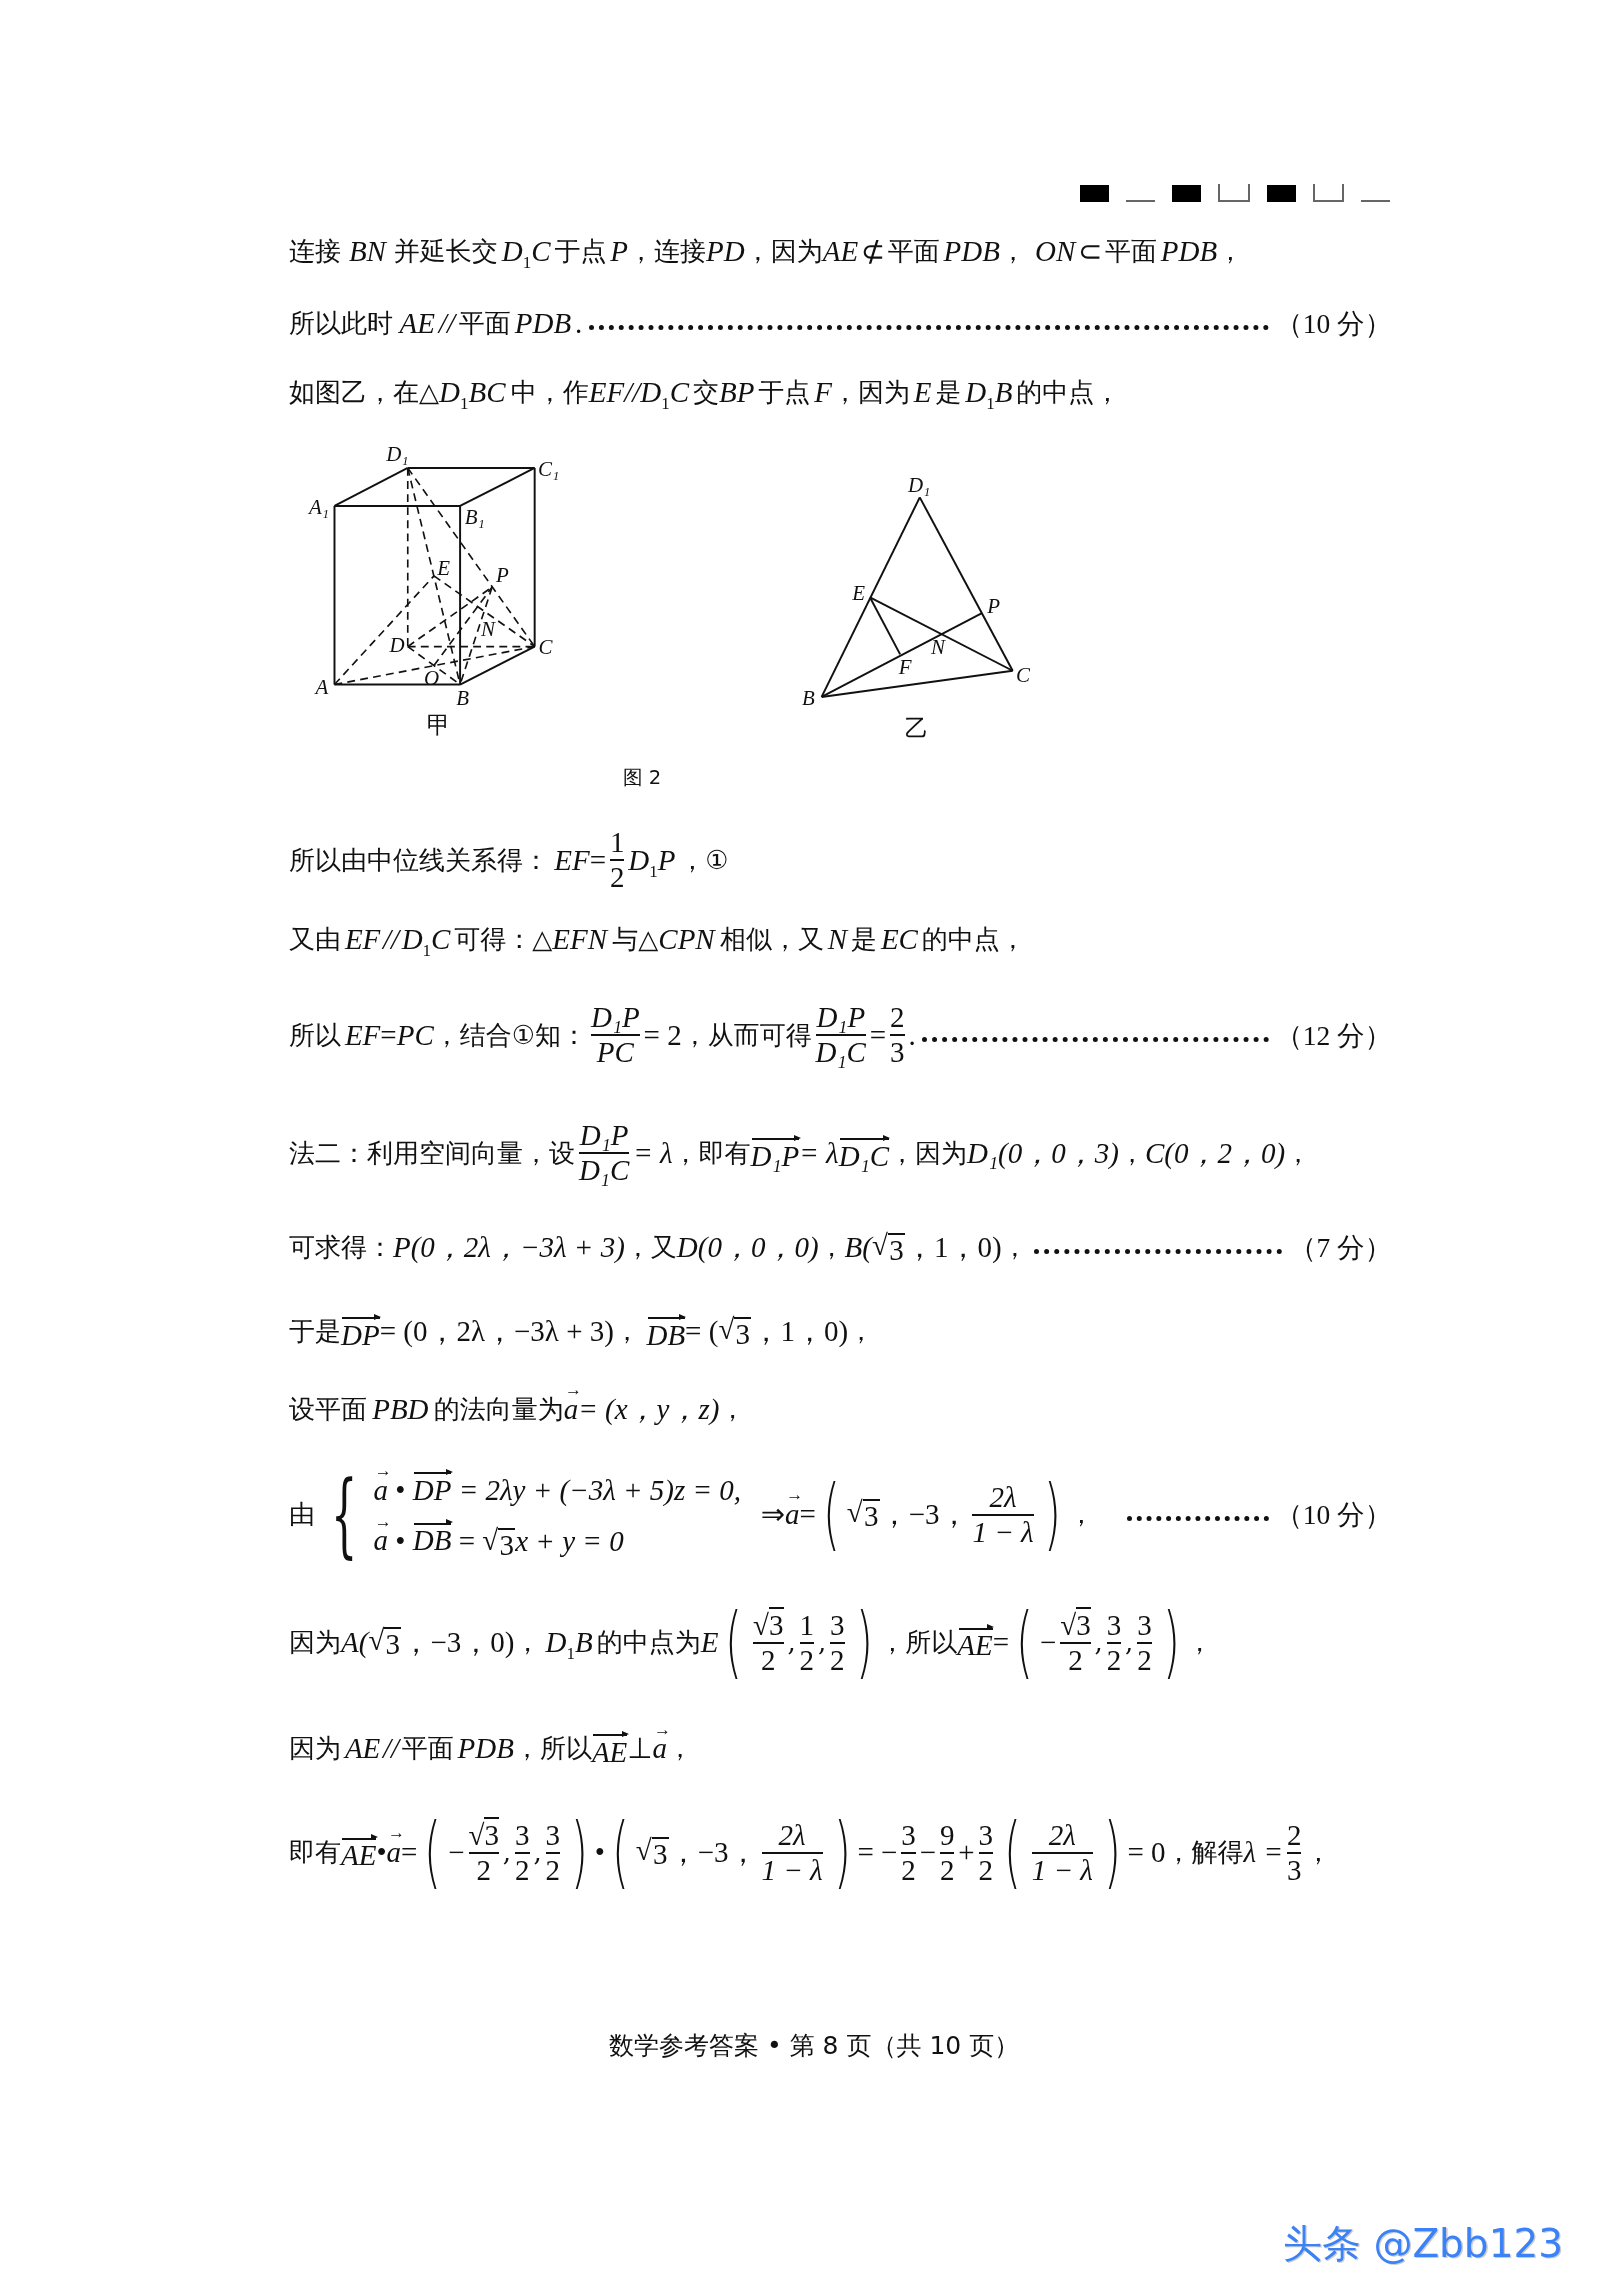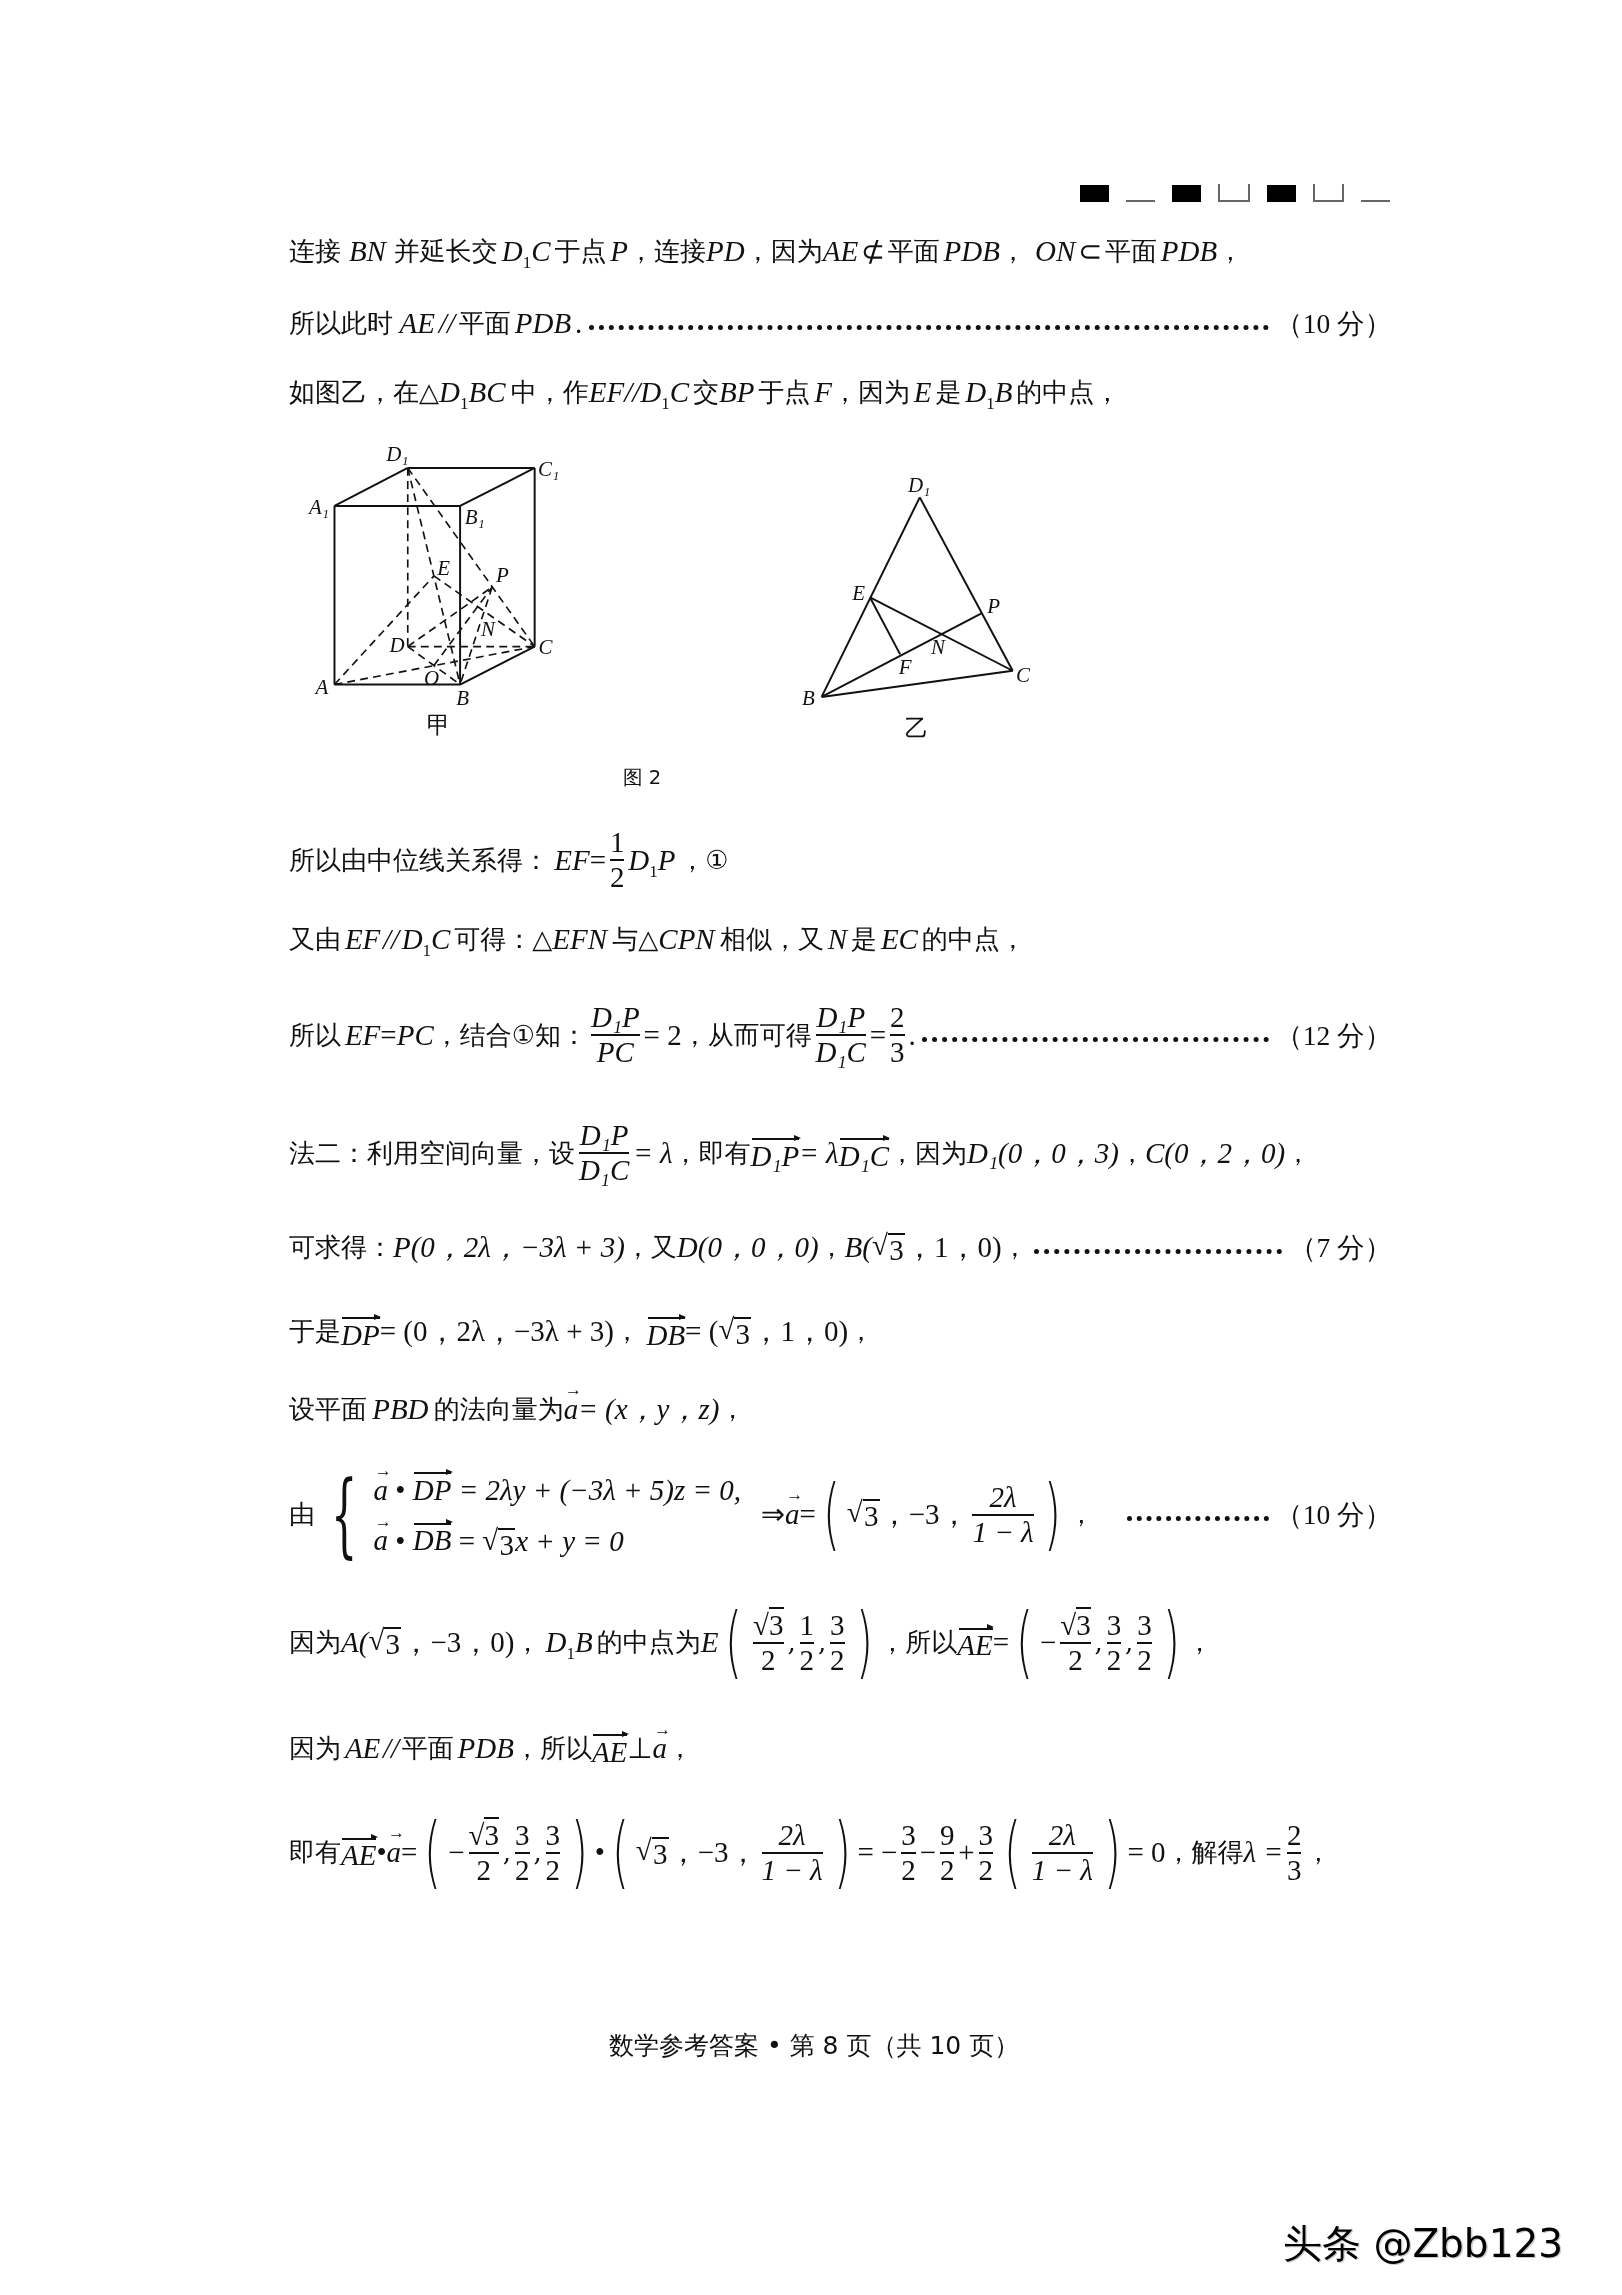--- a/index.html
+++ b/index.html
@@ -26,21 +26,21 @@
   .sqrt .rad { border-top:2px solid #111; padding:0 1.3px; margin-top:2.6px; }
   .cn { font-family:"DejaVu Sans",sans-serif; font-size:26px; }
   .header-marks { position:absolute; left:1080px; top:183px; display:flex; gap:17px; align-items:flex-end; }
   .hm-fill { width:29px; height:17px; background:#000; }
   .hm-open { width:27.5px; height:15.7px; border:2px solid #666; border-top:none; }
   .hm-dot { width:29px; height:17px; border-bottom:2px solid #666; position:relative; }
   .figure { position:absolute; }
   .fig-caption { position:absolute; font-family:"DejaVu Sans",sans-serif; font-size:19.6px; }
   .footer { position:absolute; top:2029px; left:609px; font-size:25px; font-family:"DejaVu Sans",sans-serif; }
   .watermark { position:absolute; left:1283px; top:2217px; font-size:39px; font-family:"DejaVu Sans",sans-serif;
-               color:#000000; text-shadow:1.3px 1.3px 0 #ccc; }
+               color:#3b82f6; text-shadow:1.3px 1.3px 0 #ccc; }
   .brace { font-size:92px; line-height:79px; font-family:"DejaVu Serif",serif; transform:scaleX(0.45); display:inline-block; font-weight:100;}
   .sys { display:inline-flex; flex-direction:column; gap:11.8px; }
 </style>
 </head>
 <body>
 
 <div class="header-marks">
   <div class="hm-fill"></div>
   <div class="hm-dot"></div>
   <div class="hm-fill"></div>

